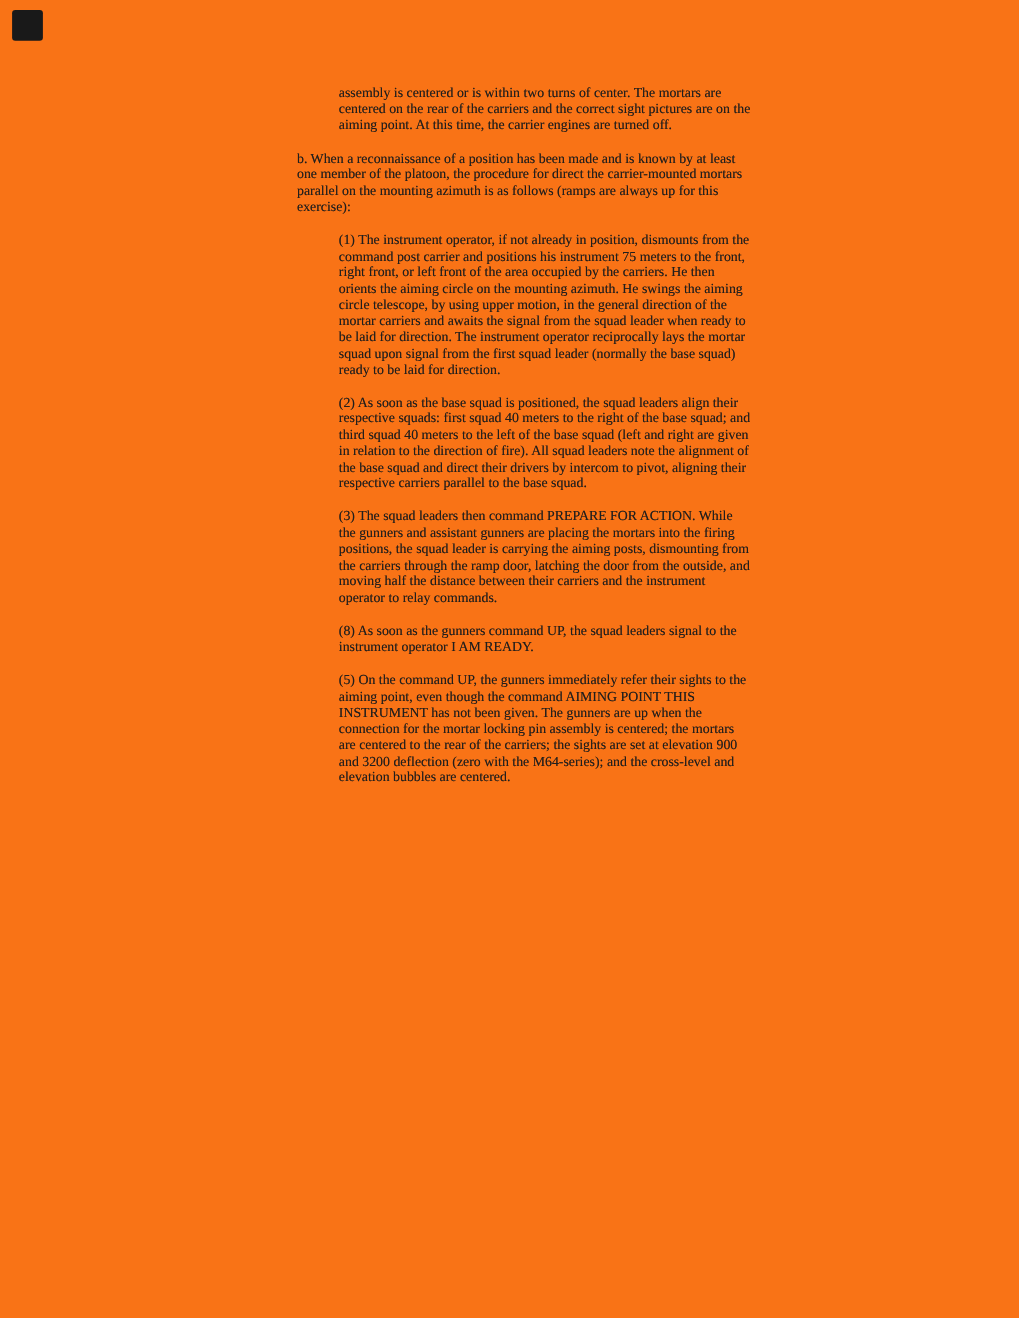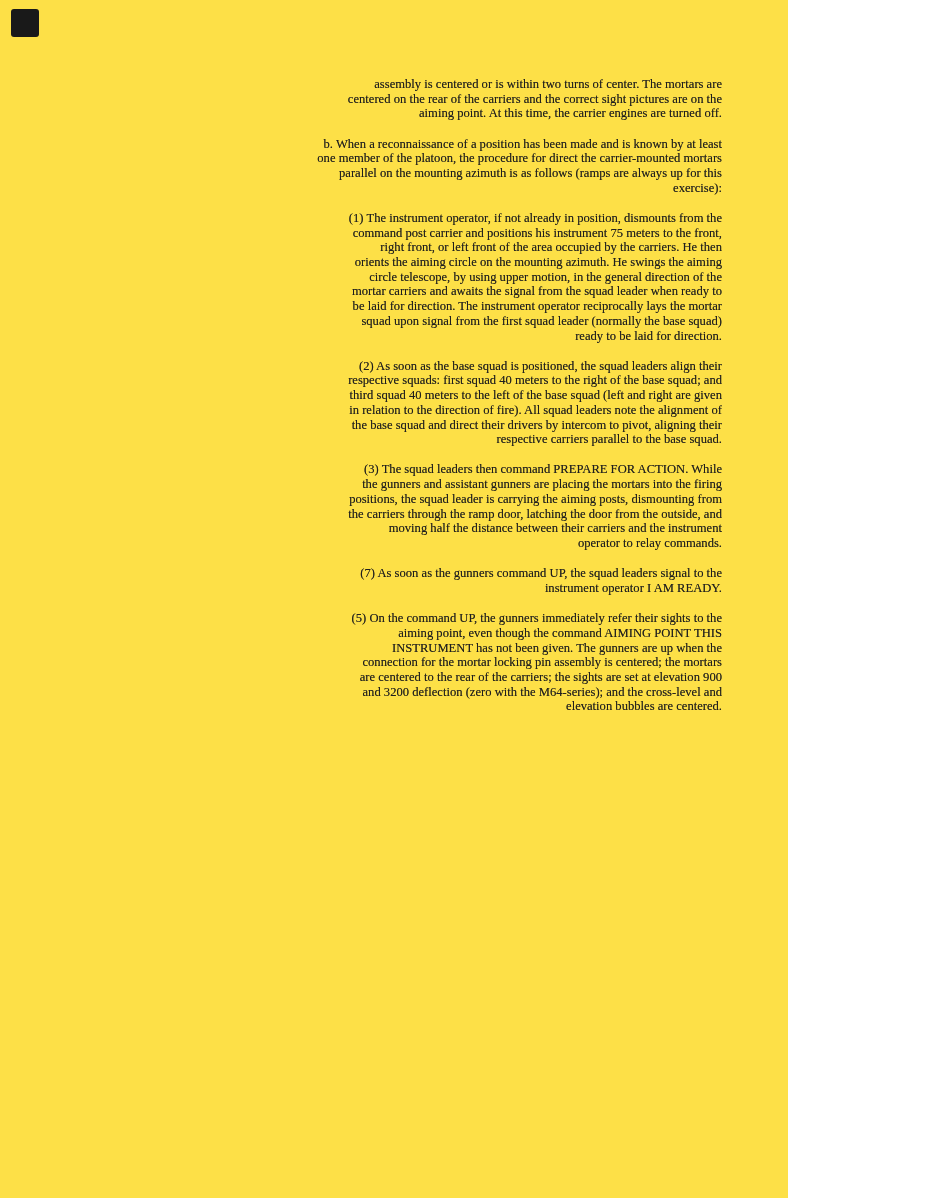--- a/index.html
+++ b/index.html
@@ -2,26 +2,25 @@
 <html><head>
 <meta charset="utf-8">
 <style>
   html, body {
     margin: 0;
     padding: 0;
     background: #ffffff;
   }
   .page {
     position: relative;
-    width: 788px;
+    width: 926px;
     height: 1198px;
-    background: #fde047;
+    background: #f97316;
     overflow: hidden;
     font-family: "Liberation Serif", "DejaVu Serif", serif;
-    text-align: right;
   }
   .scan-mark {
     position: absolute;
     left: 11px;
     top: 9px;
     width: 28px;
     height: 28px;
     background: #191919;
     border-radius: 3px;
   }
@@ -70,21 +69,21 @@
 third squad 40 meters to the left of the base squad (left and right are given
 in relation to the direction of fire). All squad leaders note the alignment of
 the base squad and direct their drivers by intercom to pivot, aligning their
 respective carriers parallel to the base squad.</div>
     <div class="para indent">(3) The squad leaders then command PREPARE FOR ACTION. While
 the gunners and assistant gunners are placing the mortars into the firing
 positions, the squad leader is carrying the aiming posts, dismounting from
 the carriers through the ramp door, latching the door from the outside, and
 moving half the distance between their carriers and the instrument
 operator to relay commands.</div>
-    <div class="para indent">(7) As soon as the gunners command UP, the squad leaders signal to the
+    <div class="para indent">(8) As soon as the gunners command UP, the squad leaders signal to the
 instrument operator I AM READY.</div>
     <div class="para indent">(5) On the command UP, the gunners immediately refer their sights to the
 aiming point, even though the command AIMING POINT THIS
 INSTRUMENT has not been given. The gunners are up when the
 connection for the mortar locking pin assembly is centered; the mortars
 are centered to the rear of the carriers; the sights are set at elevation 900
 and 3200 deflection (zero with the M64-series); and the cross-level and
 elevation bubbles are centered.</div>
   </div>
 </div>

